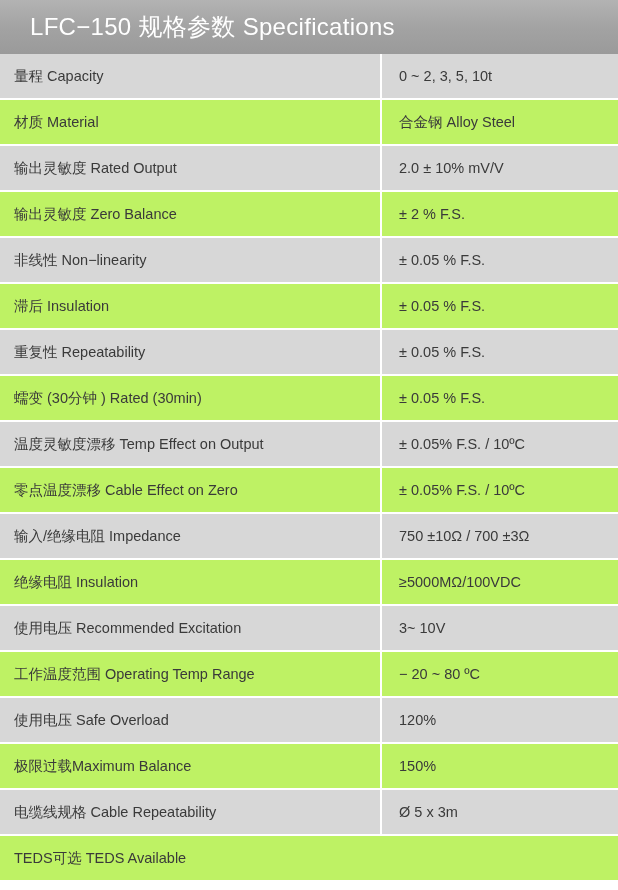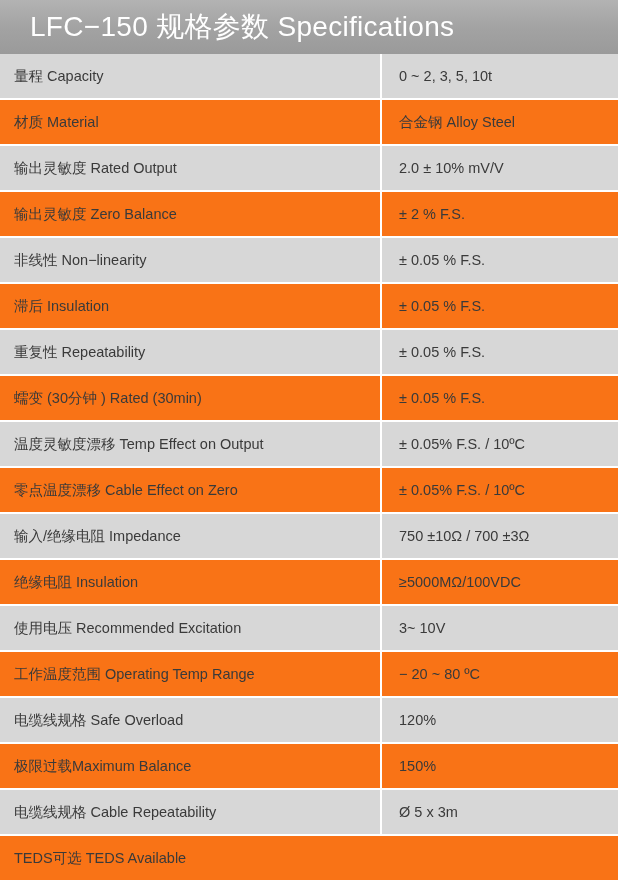--- a/index.html
+++ b/index.html
@@ -23,39 +23,39 @@
   .spec-header {
     height: 54px;
     background: linear-gradient(to bottom, #b3b3b3 0%, #a3a3a3 50%, #9a9a9a 100%);
     display: flex;
     align-items: center;
     padding-left: 30px;
     box-sizing: border-box;
   }
   .spec-header-title {
     color: #ffffff;
-    font-size: 28px;
+    font-size: 24px;
     letter-spacing: 0.3px;
     font-weight: normal;
   }
   .spec-table {
     width: 618px;
     border-collapse: collapse;
     table-layout: fixed;
   }
   .spec-row {
     height: 44px;
   }
   .spec-row.shaded .cell-label,
   .spec-row.shaded .cell-value {
     background: #d7d7d7;
   }
   .spec-row.plain .cell-label,
   .spec-row.plain .cell-value {
-    background: #f97316;
+    background: #bef264;
   }
   .cell-label, .cell-value {
     font-size: 14.5px;
     color: #3a3a3a;
     vertical-align: middle;
     padding: 0;
     border-bottom: 2px solid #ffffff;
     height: 44px;
   }
   .cell-label {
@@ -137,21 +137,21 @@
         </tr>
         <tr class="spec-row shaded">
           <td class="cell-label">使用电压 Recommended Excitation</td>
           <td class="cell-value">3~ 10V</td>
         </tr>
         <tr class="spec-row plain">
           <td class="cell-label">工作温度范围 Operating Temp  Range</td>
           <td class="cell-value">− 20 ~ 80 ºC</td>
         </tr>
         <tr class="spec-row shaded">
-          <td class="cell-label">电缆线规格 Safe Overload</td>
+          <td class="cell-label">使用电压 Safe Overload</td>
           <td class="cell-value">120%</td>
         </tr>
         <tr class="spec-row plain">
           <td class="cell-label">极限过载Maximum Balance</td>
           <td class="cell-value">150%</td>
         </tr>
         <tr class="spec-row shaded">
           <td class="cell-label">电缆线规格 Cable Repeatability</td>
           <td class="cell-value">Ø 5 x 3m</td>
         </tr>

